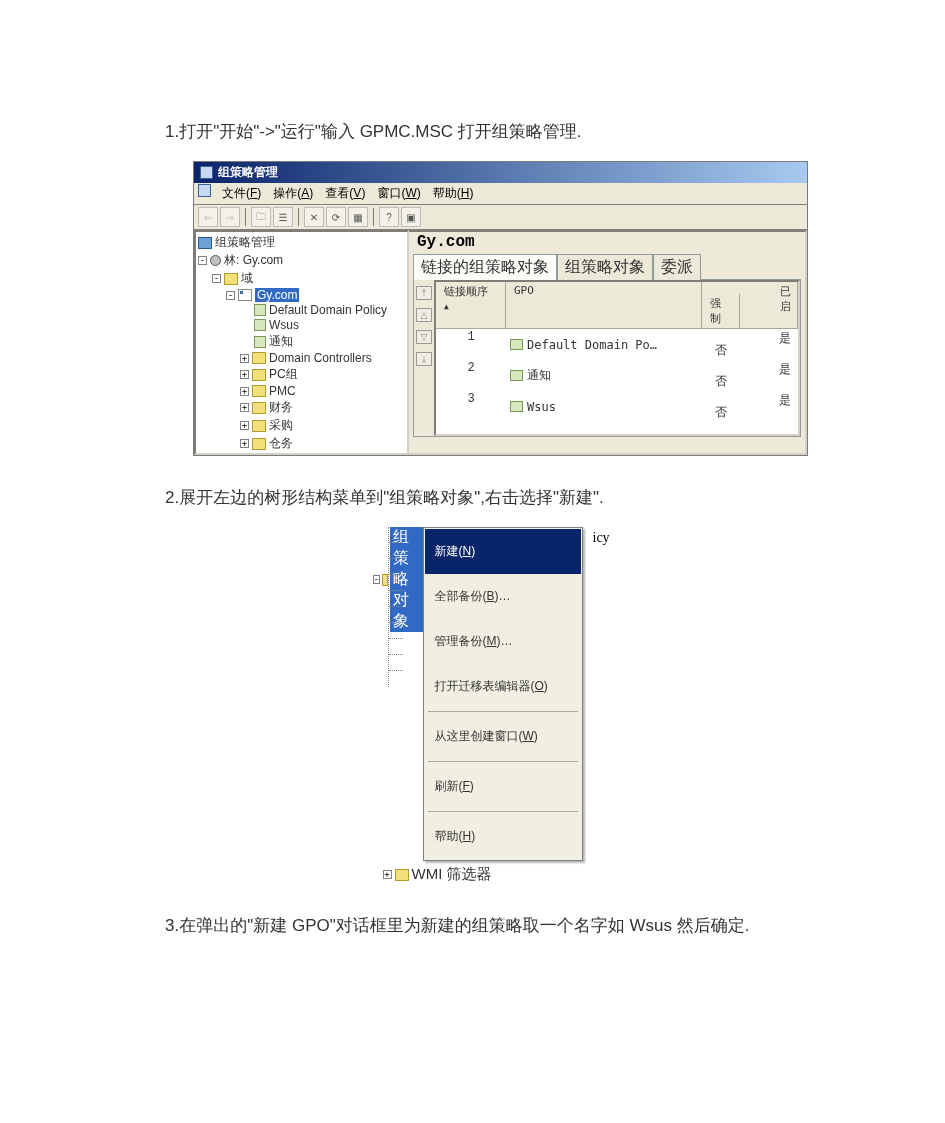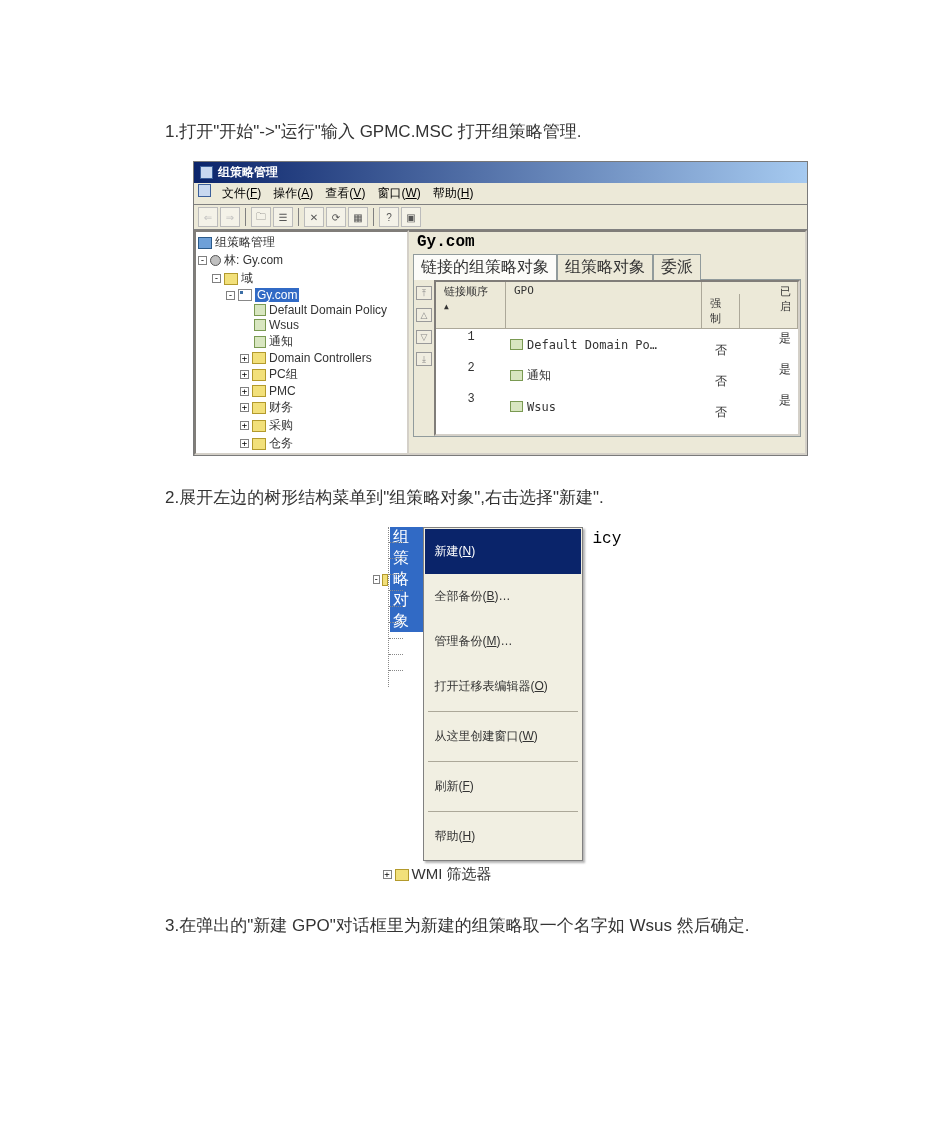--- a/index.html
+++ b/index.html
@@ -194,23 +194,23 @@
     padding:1px;
   }
   .ctx-item { padding:14px 10px; font-size:12px; }
   .ctx-item u { text-decoration:underline; }
   .ctx-item.highlight { background:#0a246a; color:#fff; }
   .ctx-sep { height:1px; margin:2px 3px; background:#aca899; }
   .policy-suffix {
     position: absolute;
     left: 170px;
     top: 3px;
-    font-size: 16px;
+    font-size: 14px;
     color: #000;
-    font-family: Liberation Mono, monospace;
+    font-family: Liberation Serif, serif;
   }
 
   
   .sys-icon { width:13px; height:13px; background:#c8d8f0; border:1px solid #3b5f9a; display:inline-block; }
 </style>
 </head>
 <body>
 
 <div class="page">
 

